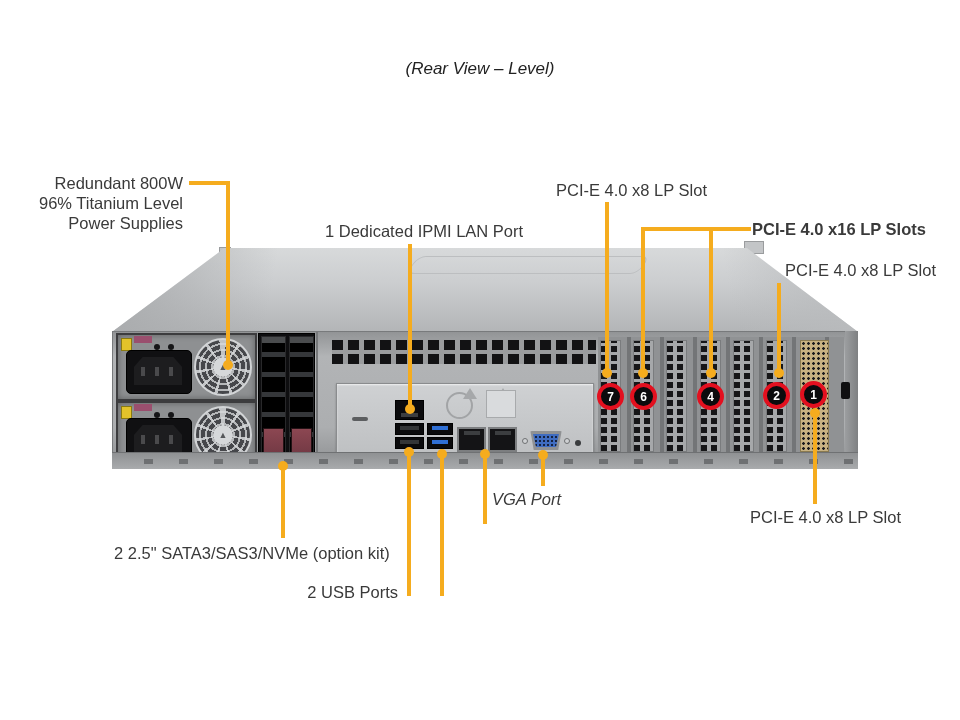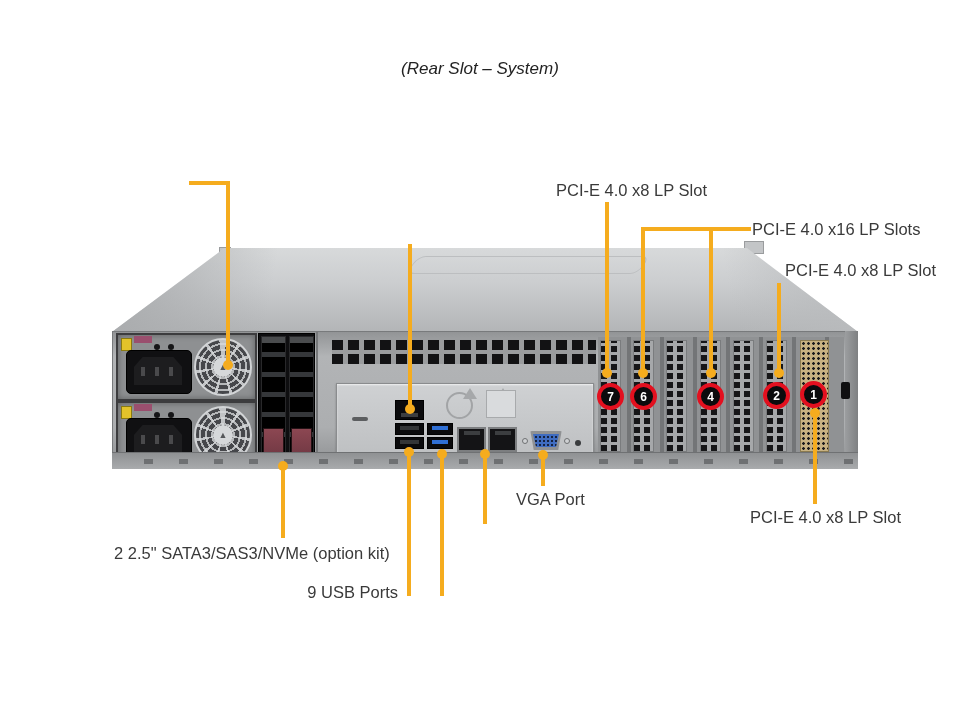--- a/index.html
+++ b/index.html
@@ -110,21 +110,21 @@
   .right-edge{position:absolute;left:845px;top:331px;width:13px;height:138px;
     background:linear-gradient(90deg,#9c9ea0,#7e8082);}
   .latch-r{position:absolute;left:841px;top:382px;width:9px;height:17px;background:#0f0f11;border-radius:2px;}
   .vdiv{position:absolute;top:331px;width:2px;height:138px;background:#77797b;}
 </style>
 </head>
 <body>
 
 <div class="stage">
 
-  <div class="title">(Rear Slot – System)</div>
+  <div class="title">(Rear View – Level)</div>
 
   <div class="tab" style="left:219px;top:247px;width:10px;height:12px;"></div>
   <div class="tab" style="left:744px;top:241px;width:18px;height:11px;"></div>
 
   <div class="lid">
     <div class="lid-shade"></div>
     <div class="lid-handle"></div>
   </div>
 
   <div class="front"></div>
@@ -271,23 +271,29 @@
 
   <div class="cl v" style="left:281px;top:466px;height:72px;"></div>
   <div class="dot" style="left:278px;top:461px;"></div>
 
   <div class="cl v" style="left:407px;top:452px;height:144px;"></div>
   <div class="dot" style="left:404px;top:447px;"></div>
 
   <div class="cl v" style="left:440px;top:453px;height:143px;"></div>
   <div class="dot" style="left:437px;top:449px;"></div>
 
+  <div class="lbl right" style="left:0px;top:173px;width:183px;">
+    <div>Redundant  800W</div>
+    <div>96% Titanium  Level</div>
+    <div>Power Supplies</div>
+  </div>
+  <div class="lbl" style="left:325px;top:221px;">1 Dedicated IPMI  LAN Port</div>
   <div class="lbl" style="left:556px;top:180px;">PCI-E 4.0 x8 LP Slot</div>
-  <div class="lbl" style="left:752px;top:219px;">PCI-E 4.0 x16 LP Slots</div>
+  <div class="lbl" style="left:752px;top:219px;font-weight:bold;">PCI-E 4.0 x16 LP Slots</div>
   <div class="lbl" style="left:785px;top:260px;">PCI-E 4.0 x8 LP Slot</div>
-  <div class="lbl" style="left:516px;top:489px;">VGA Port</div>
+  <div class="lbl" style="left:492px;top:489px;font-style:italic;">VGA Port</div>
   <div class="lbl center" style="left:718px;top:507px;width:215px;">
     <div>PCI-E 4.0 x8 LP Slot</div>
   </div>
   <div class="lbl" style="left:114px;top:543px;">2 2.5" SATA3/SAS3/NVMe (option kit)</div>
-  <div class="lbl right" style="left:298px;top:582px;width:100px;">9 USB Ports</div>
+  <div class="lbl right" style="left:298px;top:582px;width:100px;">2 USB Ports</div>
 
 </div>
 
 </body></html>

